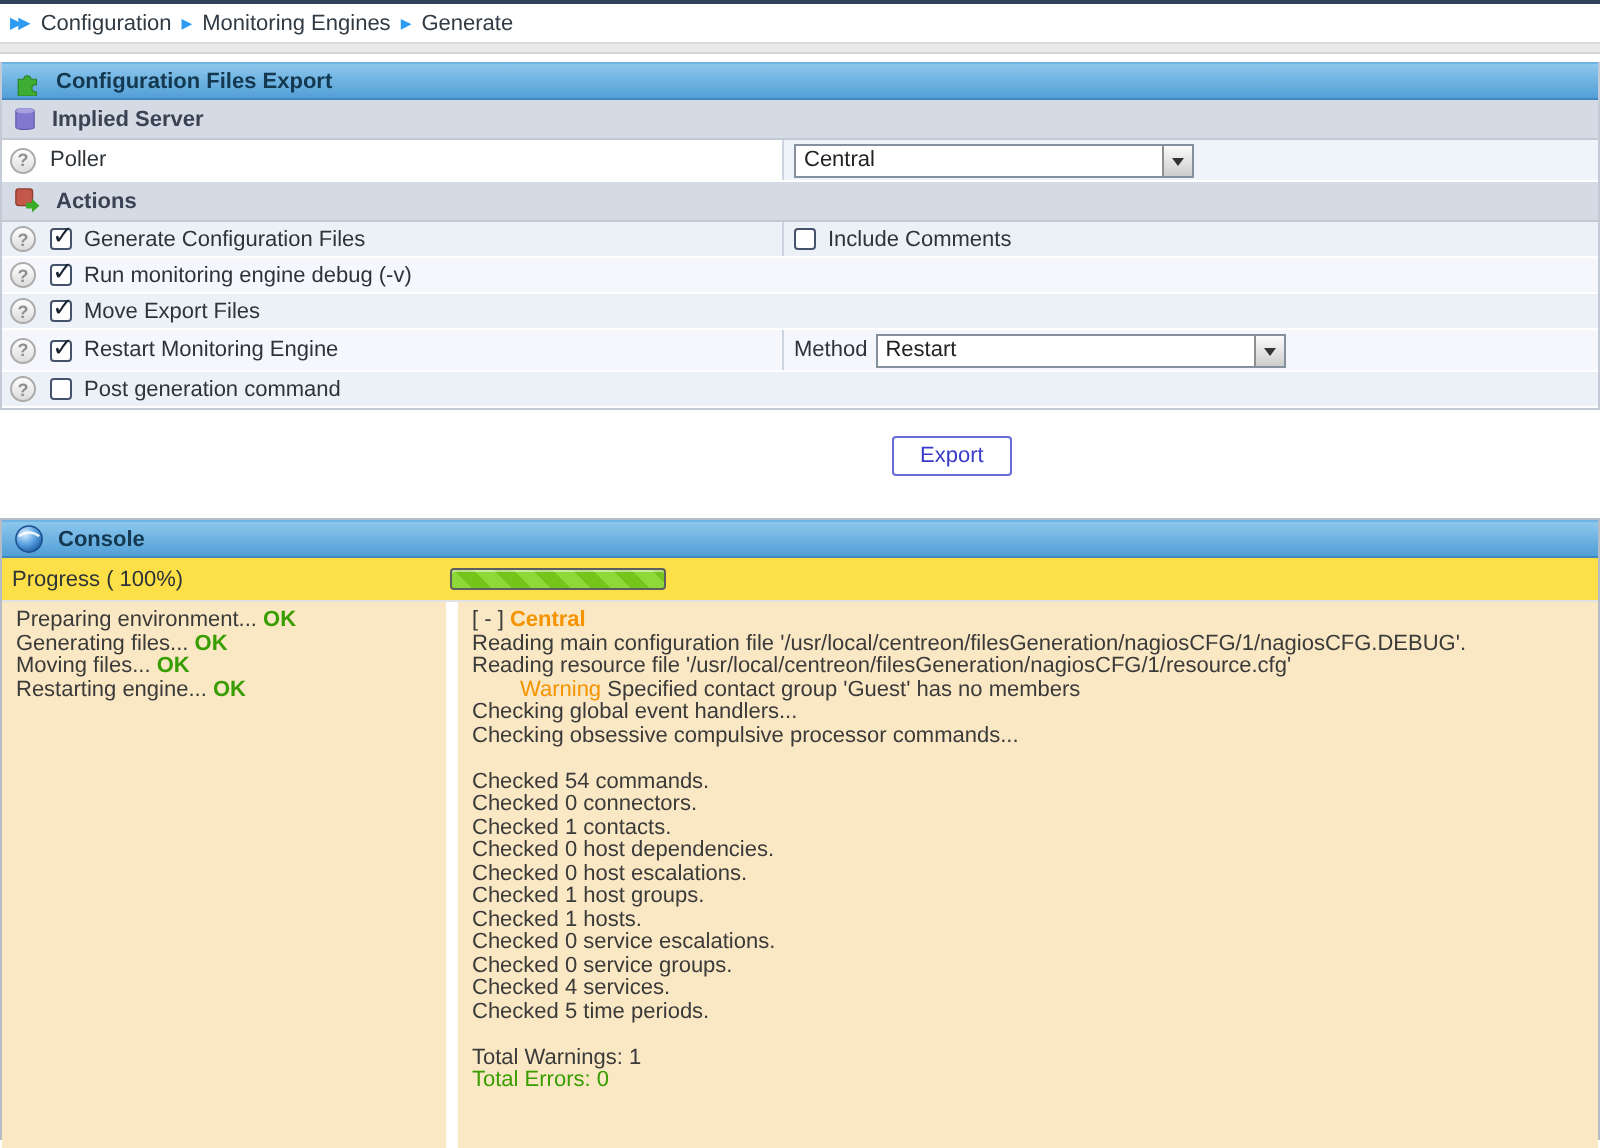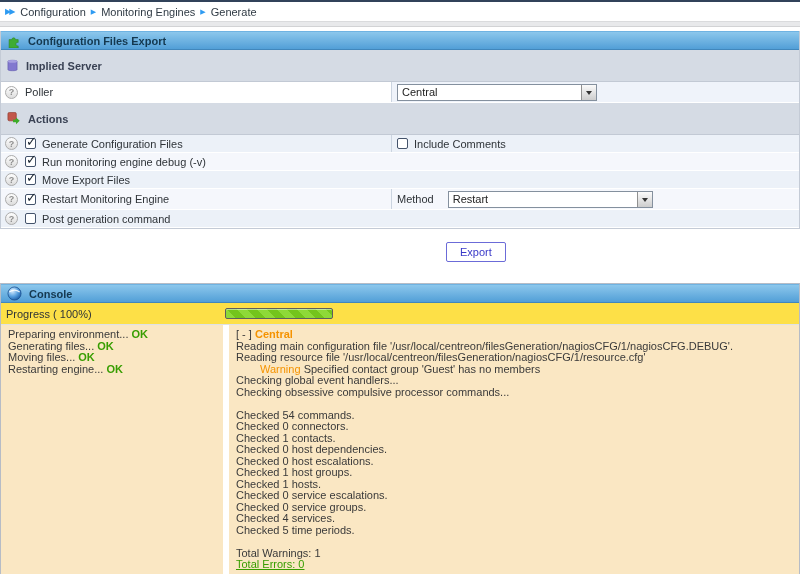--- a/index.html
+++ b/index.html
@@ -11,21 +11,21 @@
   .bc-lead { color:#2E9BF2; font-size:8px; letter-spacing:-2px; margin-right:7px; }
   .bc-item { color:#2F3A44; text-decoration:none; cursor:pointer; }
   .bc-sep { color:#2E9BF2; font-size:7px; margin:0 5px; }
   .menuband { height:6px; background:#E8E9EB; border-top:1px solid #DADBDD; border-bottom:1px solid #D2D3D5; }
   .gap3 { height:4px; }
   
   .formtable { border:1px solid #C4CBD6; border-top:none; }
   .hdr-blue { height:19px; display:flex; align-items:center; padding-left:6px;
     background:linear-gradient(#8CC7EC,#529FD7); border-top:1px solid #6FB3E2; border-bottom:1px solid #4187BC;text-align:center; }
   .hdr-blue .ttl { font-weight:bold; color:#14384F; margin-left:7px; }
-  .hdr-sub { height:32px; display:flex; align-items:center; padding-left:6px;
+  .hdr-sub { height:20px; display:flex; align-items:center; padding-left:6px;
     background:#D5DBE4; border-bottom:1px solid #C2C9D4; }
   .hdr-sub .ttl { font-weight:bold; color:#3A4254; margin-left:8px; }
   .frow { display:flex; align-items:stretch; border-bottom:1px solid #fff; }
   .frow.h21 { height:21px; } .frow.h18 { height:18px; }
   .cell-l { width:390px; display:flex; align-items:center; padding-left:4px; }
   .cell-r { flex:1; display:flex; align-items:center; padding-left:5px; border-left:1px solid #CBD4E0; }
   .bg-a { background:#ECF1F8; } .bg-b { background:#F5F7FC; } .bg-w { background:#fff; } .bg-p { background:#EFF3FA; }
   .help { width:13px; height:13px; border-radius:50%; border:1px solid #ABABAB;
     background:linear-gradient(#FEFEFE,#DCDCDC); color:#8E8E8E; font-size:9px; font-weight:bold;
     display:inline-flex; align-items:center; justify-content:center; margin-right:7px; flex:none; }
@@ -35,42 +35,42 @@
     font-weight:bold; color:#17222E; }
   .lbl { color:#2E3338; }
   
   .sel { position:relative; width:200px; height:17px; border:1px solid #84909E; background:#fff;
     display:flex; align-items:center; padding-left:4px; cursor:pointer; }
   .sel .val { color:#222; }
   .sel .btn { position:absolute; right:0; top:0; bottom:0; width:15px;
     background:linear-gradient(#FBFBFB,#CDCDCD); border-left:1px solid #909090;
     display:flex; align-items:center; justify-content:center; }
   .sel .tri { width:0; height:0; border:3px solid transparent; border-top:4px solid #333; margin-top:4px; }
-  .mlabel { margin-right:14px; color:#2E3338; }
+  .mlabel { margin-right:4px; color:#2E3338; }
   
   .btnrow { height:33px; }
   .export-btn { display:inline-block; margin-left:446px; margin-top:13px; padding:3px 13px;
     background:#fff; border:1px solid #6B6BD8; border-radius:2px; color:#3A3AC8; cursor:pointer;
     font-size:11px; }
   
   .console { margin-top:21px; border:1px solid #B6BCC6; border-bottom:none; height:311px; }
   .progress-row { display:flex; height:22px; background:#fde047; border-bottom:1px solid #DFE1E5; }
   .progress-row .pl { width:222px; display:flex; align-items:center; padding-left:5px; color:#2E3338; }
   .pbar { margin-left:2px; margin-top:0; width:108px; height:11px; border:1px solid #5E5E5E; border-radius:2px;
     background:repeating-linear-gradient(45deg,#8ED938 0 7px,#74C41C 7px 14px);
     box-shadow:inset 0 1px 0 rgba(255,255,255,.5); }
   .console-body { display:flex; height:289px; background:#fff; }
   .c-left { width:222px; background:#FAE7C3; padding:4px 4px 0 7px; }
   .c-gapv { width:6px; background:#fff; }
   .c-right { flex:1; background:#FAE7C3; padding:4px 4px 0 7px; }
   .sline, .logline { line-height:11.5px; min-height:11.5px; color:#3A3A3A; }
   .ok { color:#379D00; font-weight:bold; }
   .orange { color:#F59300; font-weight:bold; }
   .warn { color:#F59300;margin-left:24px; }
-  .green { color:#379D00;text-decoration:underline; }
+  .green { color:#379D00; }
   svg { display:block; }
 </style>
 </head>
 <body>
 
 <div>
   <div class="topline"></div>
 
   <div class="breadcrumb">
     <span class="bc-lead">▶▶</span>

